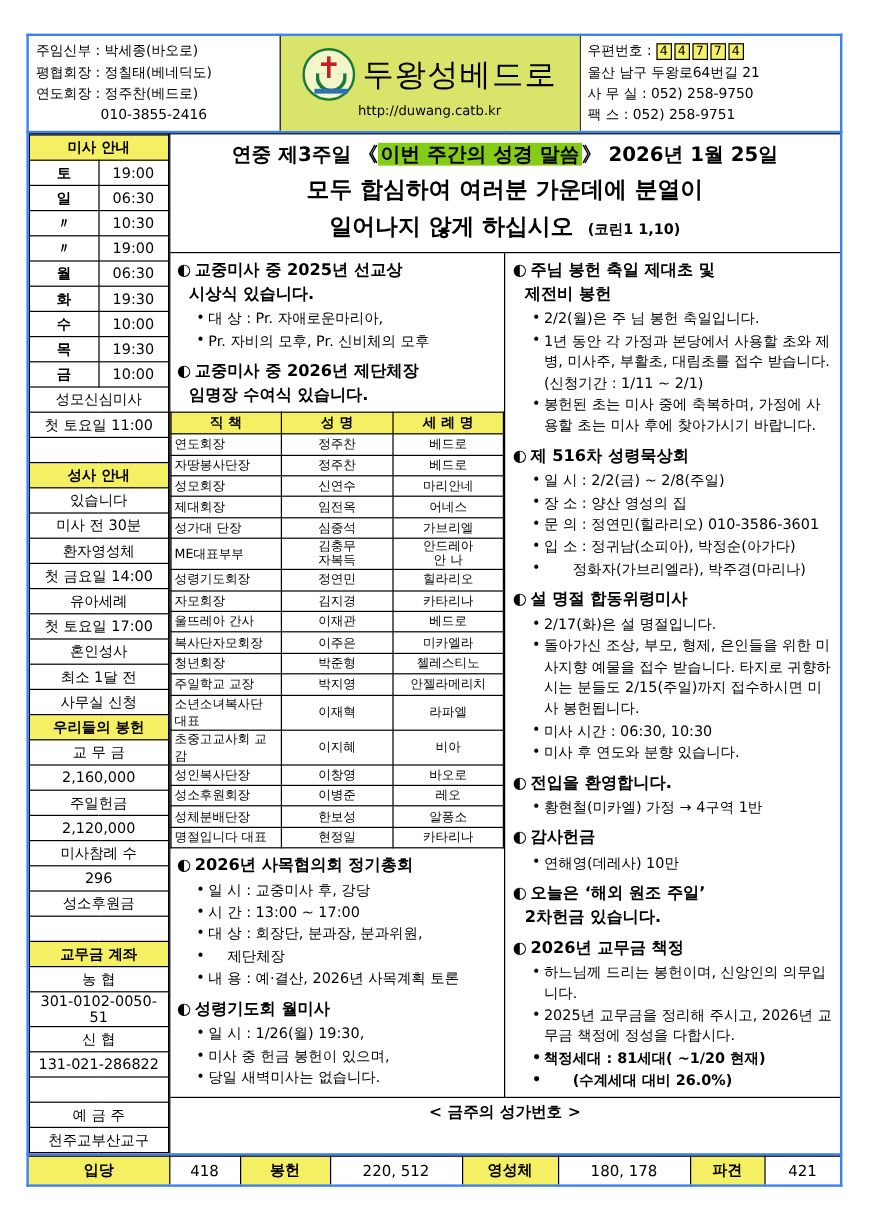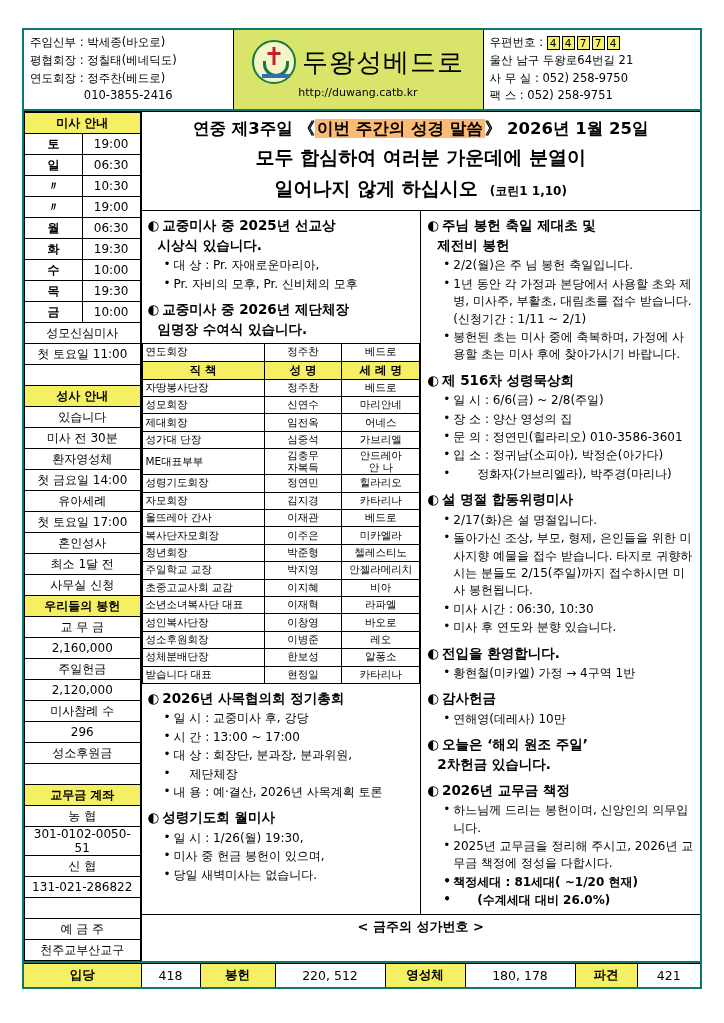--- a/index.html
+++ b/index.html
@@ -10,21 +10,21 @@
   }
   #page {
     width: 724px; height: 1023px;
     position: relative;
     padding: 28px 22px 18px 22px;
     background: #fff;
   }
   table { border-collapse: collapse; }
   .outer {
     width: 680px;
-    border: 2px solid #0f766e;
+    border: 2px solid #3b82f6;
     table-layout: fixed;
   }
   td, th { border: 1px solid #000; vertical-align: middle; }
 
   
   .hdr-left { width: 210px; padding: 4px 6px; font-size: 11.5px; line-height: 1.55; }
   .hdr-left div { white-space: nowrap; }
   .hdr-mid { width: 250px; text-align: center; background: #d9e46a; padding: 4px; position: relative; }
   .hdr-logo-row { display: flex; align-items: center; justify-content: center; gap: 6px; }
   .logo {
@@ -68,21 +68,21 @@
   .sched { width: 100%; table-layout: fixed; }
   .sched td { height: 21px; font-size: 12px; text-align: center; padding: 0 2px; }
   .sched td.day { width: 40px; }
   .sched td.time { width: 76px; }
   .lbl-yellow { background: #f5ef63; font-weight: bold; font-size: 12px; }
   .sched td.hdrrow { background: #f5ef63; font-weight: bold; }
 
   
   .banner { padding: 6px 4px 8px 4px; text-align: center; }
   .banner .l1 { font-size: 16.5px; font-weight: bold; white-space: nowrap; }
-  .banner .hl { background: #fdba74; padding: 0 2px; }
+  .banner .hl { background: #84cc16; padding: 0 2px; }
   .banner .l2, .banner .l3 { font-size: 19px; font-weight: bold; margin-top: 5px; }
   .banner .ref { font-size: 12px; font-weight: bold; margin-left: 12px; }
 
   
   .blk { padding: 5px 6px 4px 6px; font-size: 12px; line-height: 1.45; }
   .blk-h { font-weight: bold; font-size: 13.5px; }
   .bullet-d { margin-right: 3px; }
   .sub { margin: 2px 0 0 16px; }
   .sub li { list-style: none; position: relative; padding-left: 10px; margin-bottom: 1px; }
   .sub li:before { content: "•"; position: absolute; left: 0; top: -1px; }
@@ -321,29 +321,29 @@
               <div class="blk" style="padding-top:2px;">
                 <div class="blk-h">
                   <span class="bullet-d">◐</span><span>교중미사 중 2026년 제단체장</span>
                 </div>
                 <div class="blk-h ind">임명장 수여식 있습니다.</div>
               </div>
 
               <table class="roster" style="border-top:1px solid #000;">
                 <tbody>
                         <tr>
+                  <th>직  책</th>
+                  <th>성  명</th>
+                  <th>세 례 명</th>
+                </tr>
+                <tr>
                           <td class="pos">연도회장</td>
                           <td class="nm">정주찬</td>
                           <td class="bp">베드로</td>
                         </tr>
-                <tr>
-                  <th>직  책</th>
-                  <th>성  명</th>
-                  <th>세 례 명</th>
-                </tr>
                 <tr>
                           <td class="pos">자땅봉사단장</td>
                           <td class="nm">정주찬</td>
                           <td class="bp">베드로</td>
                         </tr>
                 <tr>
                           <td class="pos">성모회장</td>
                           <td class="nm">신연수</td>
                           <td class="bp">마리안네</td>
                         </tr>
@@ -388,46 +388,46 @@
                           <td class="pos">청년회장</td>
                           <td class="nm">박준형</td>
                           <td class="bp">첼레스티노</td>
                         </tr>
                 <tr>
                           <td class="pos">주일학교 교장</td>
                           <td class="nm">박지영</td>
                           <td class="bp">안젤라메리치</td>
                         </tr>
                 <tr>
+                          <td class="pos">소년소녀복사단 대표</td>
+                          <td class="nm">이재혁</td>
+                          <td class="bp">라파엘</td>
+                        </tr>
+                <tr>
                           <td class="pos">초중고교사회 교감</td>
                           <td class="nm">이지혜</td>
                           <td class="bp">비아</td>
                         </tr>
                 <tr>
-                          <td class="pos">소년소녀복사단 대표</td>
-                          <td class="nm">이재혁</td>
-                          <td class="bp">라파엘</td>
-                        </tr>
-                <tr>
                           <td class="pos">성인복사단장</td>
                           <td class="nm">이창영</td>
                           <td class="bp">바오로</td>
                         </tr>
                 <tr>
                           <td class="pos">성소후원회장</td>
                           <td class="nm">이병준</td>
                           <td class="bp">레오</td>
                         </tr>
                 <tr>
                           <td class="pos">성체분배단장</td>
                           <td class="nm">한보성</td>
                           <td class="bp">알퐁소</td>
                         </tr>
                 <tr>
-                          <td class="pos">받습니다 대표</td>
+                          <td class="pos">명절입니다 대표</td>
                           <td class="nm">현정일</td>
                           <td class="bp">카타리나</td>
                         </tr>
               </tbody>
                     </table>
 
               <div class="blk">
                 <div class="blk-h">
                   <span class="bullet-d">◐</span><span>2026년 사목협의회 정기총회</span>
                 </div>
@@ -463,21 +463,21 @@
                   <li>1년 동안 각 가정과 본당에서 사용할 초와 제병, 미사주, 부활초, 대림초를 접수 받습니다. (신청기간 : 1/11 ~ 2/1)</li>
                   <li>봉헌된 초는 미사 중에 축복하며, 가정에 사용할 초는 미사 후에 찾아가시기 바랍니다.</li>
                 </ul>
               </div>
 
               <div class="blk" style="padding-top:2px;">
                 <div class="blk-h">
                   <span class="bullet-d">◐</span><span>제 516차 성령묵상회</span>
                 </div>
                 <ul class="sub">
-                  <li>일 시 : 6/6(금) ~ 2/8(주일)</li>
+                  <li>일 시 : 2/2(금) ~ 2/8(주일)</li>
                   <li>장 소 : 양산 영성의 집</li>
                   <li>문 의 : 정연민(힐라리오) 010-3586-3601</li>
                   <li>입 소 : 정귀남(소피아), 박정순(아가다)</li>
                   <li style="padding-left:34px;list-style:none;">정화자(가브리엘라), 박주경(마리나)</li>
                 </ul>
               </div>
 
               <div class="blk" style="padding-top:2px;">
                 <div class="blk-h">
                   <span class="bullet-d">◐</span><span>설 명절 합동위령미사</span>

